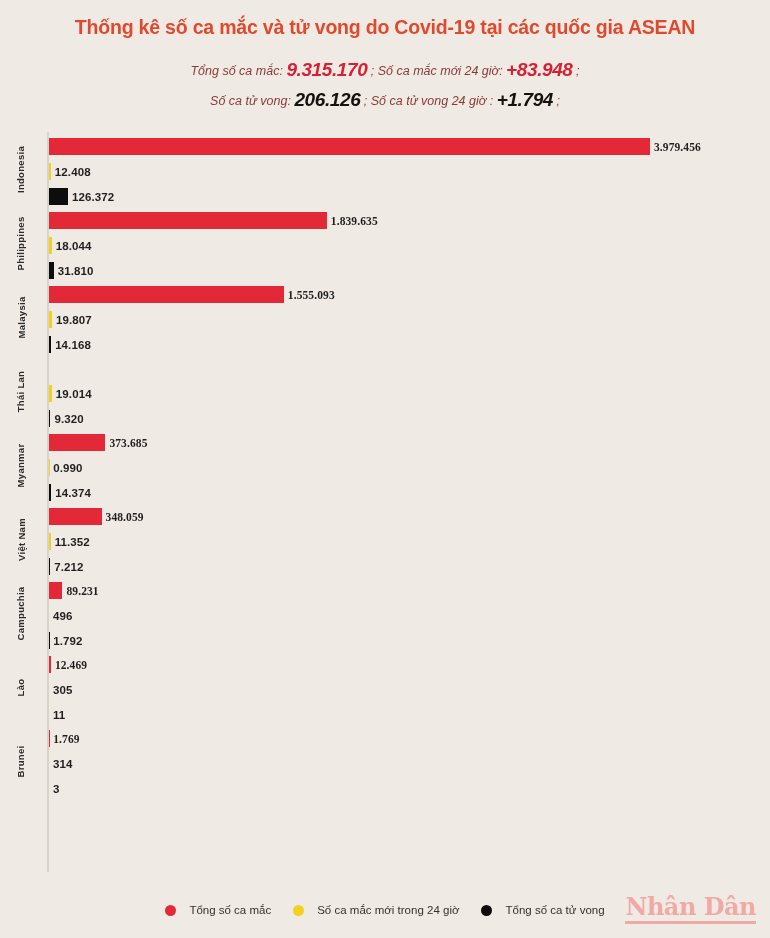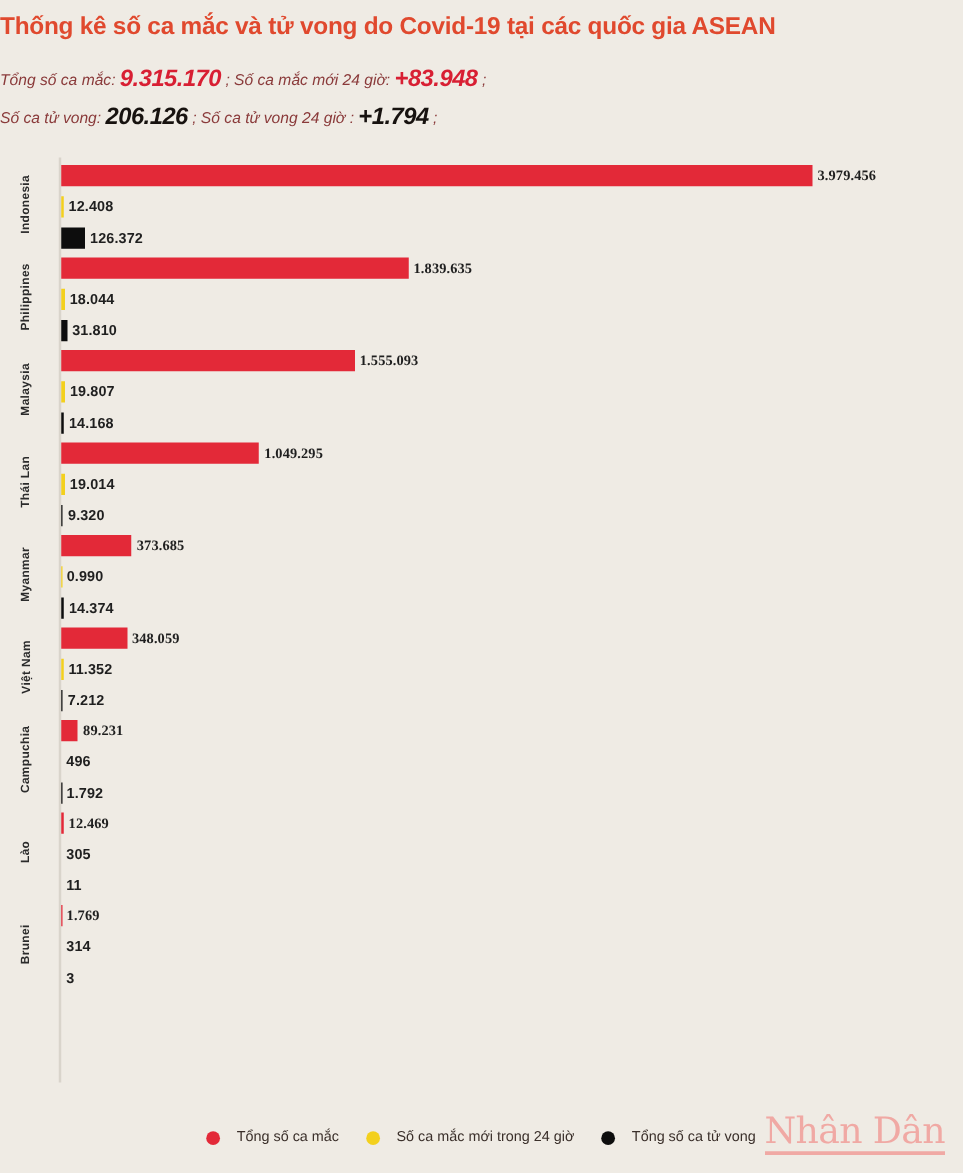--- a/index.html
+++ b/index.html
@@ -11,22 +11,22 @@
     height: 938px;
     background: #efebe4;
     font-family: "Liberation Sans", sans-serif;
     color: #1b1b1b;
     overflow: hidden;
     position: relative;
   }
 
   
   #header {
-    padding-top: 10px;
-    text-align: left;
+    padding-top: 16px;
+    text-align: center;
   }
   #chart-title {
     font-size: 19.5px;
     font-weight: bold;
     color: #e0492e;
     letter-spacing: -0.2px;
     line-height: 1.2;
     white-space: nowrap;
   }
   #summary {
@@ -146,22 +146,22 @@
 
   
   #logo {
     position: absolute;
     right: 14px;
     bottom: 14px;
     text-align: center;
   }
   #logo-text {
     font-family: "DejaVu Serif", serif;
-    font-size: 29px;
-    font-weight: normal;
+    font-size: 24px;
+    font-weight: bold;
     color: #f0a9a4;
     letter-spacing: -0.5px;
     line-height: 1;
   }
   #logo-rule {
     height: 3px;
     background: #f0a9a4;
     margin-top: 2px;
   }
 </style>
@@ -239,24 +239,20 @@
         </div>
         <div class="bar-row r2">
           <div class="bar deaths" style="width: 2.13973px; background: rgb(13, 13, 13);"></div>
           <div class="bar-value">14.168</div>
         </div>
       </div>
       <div class="country-group">
         <div class="country-label">
           <span>Thái Lan</span>
         </div>
-        <div class="bar-row r0">
-          <div class="bar total" style="width: 158.47px; background: rgb(227, 41, 56);"></div>
-          <div class="bar-value">1.049.295</div>
-        </div>
         <div class="bar-row r1">
           <div class="bar new24" style="width: 2.8716px; background: rgb(243, 208, 29);"></div>
           <div class="bar-value">19.014</div>
         </div>
         <div class="bar-row r2">
           <div class="bar deaths" style="width: 1.40756px; background: rgb(13, 13, 13);"></div>
           <div class="bar-value">9.320</div>
         </div>
       </div>
       <div class="country-group">

